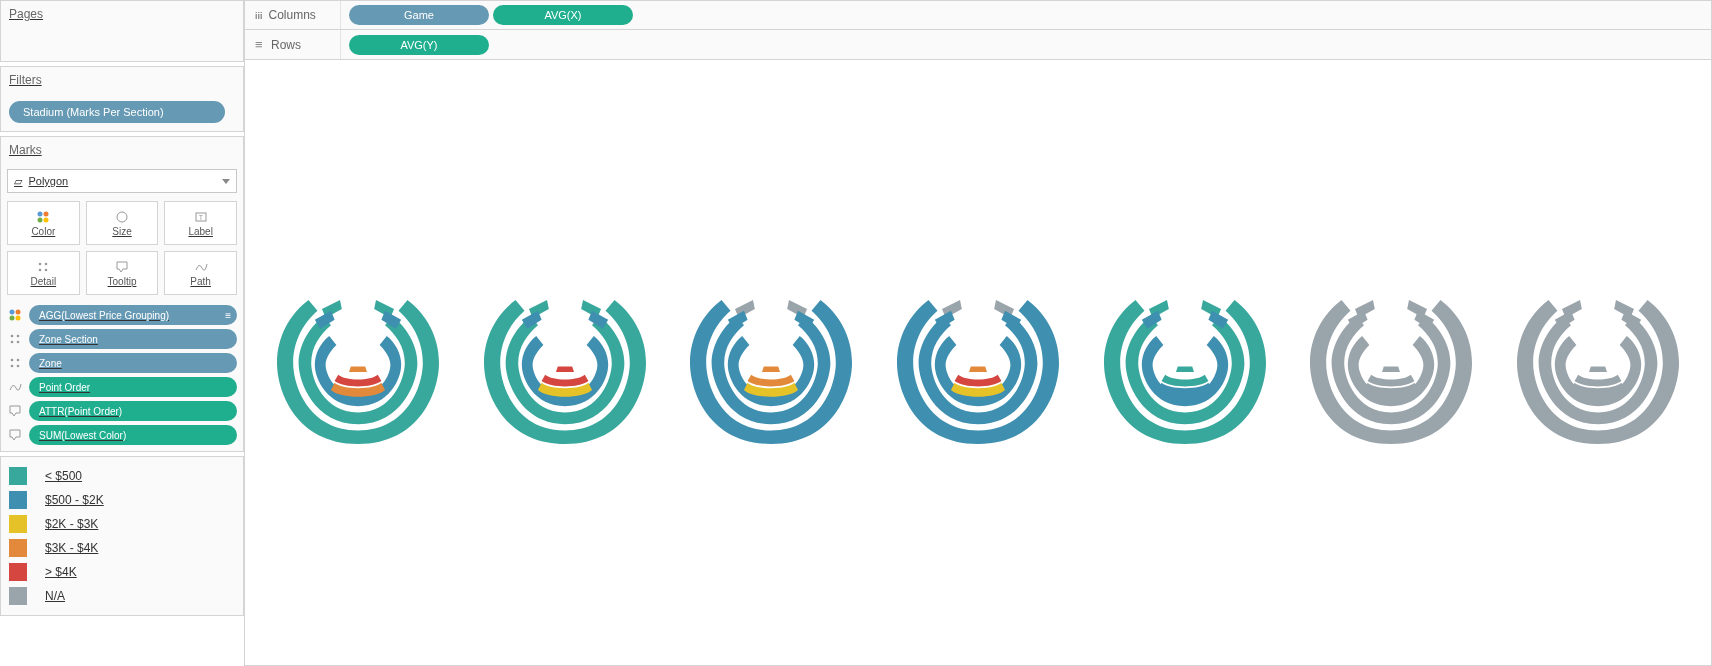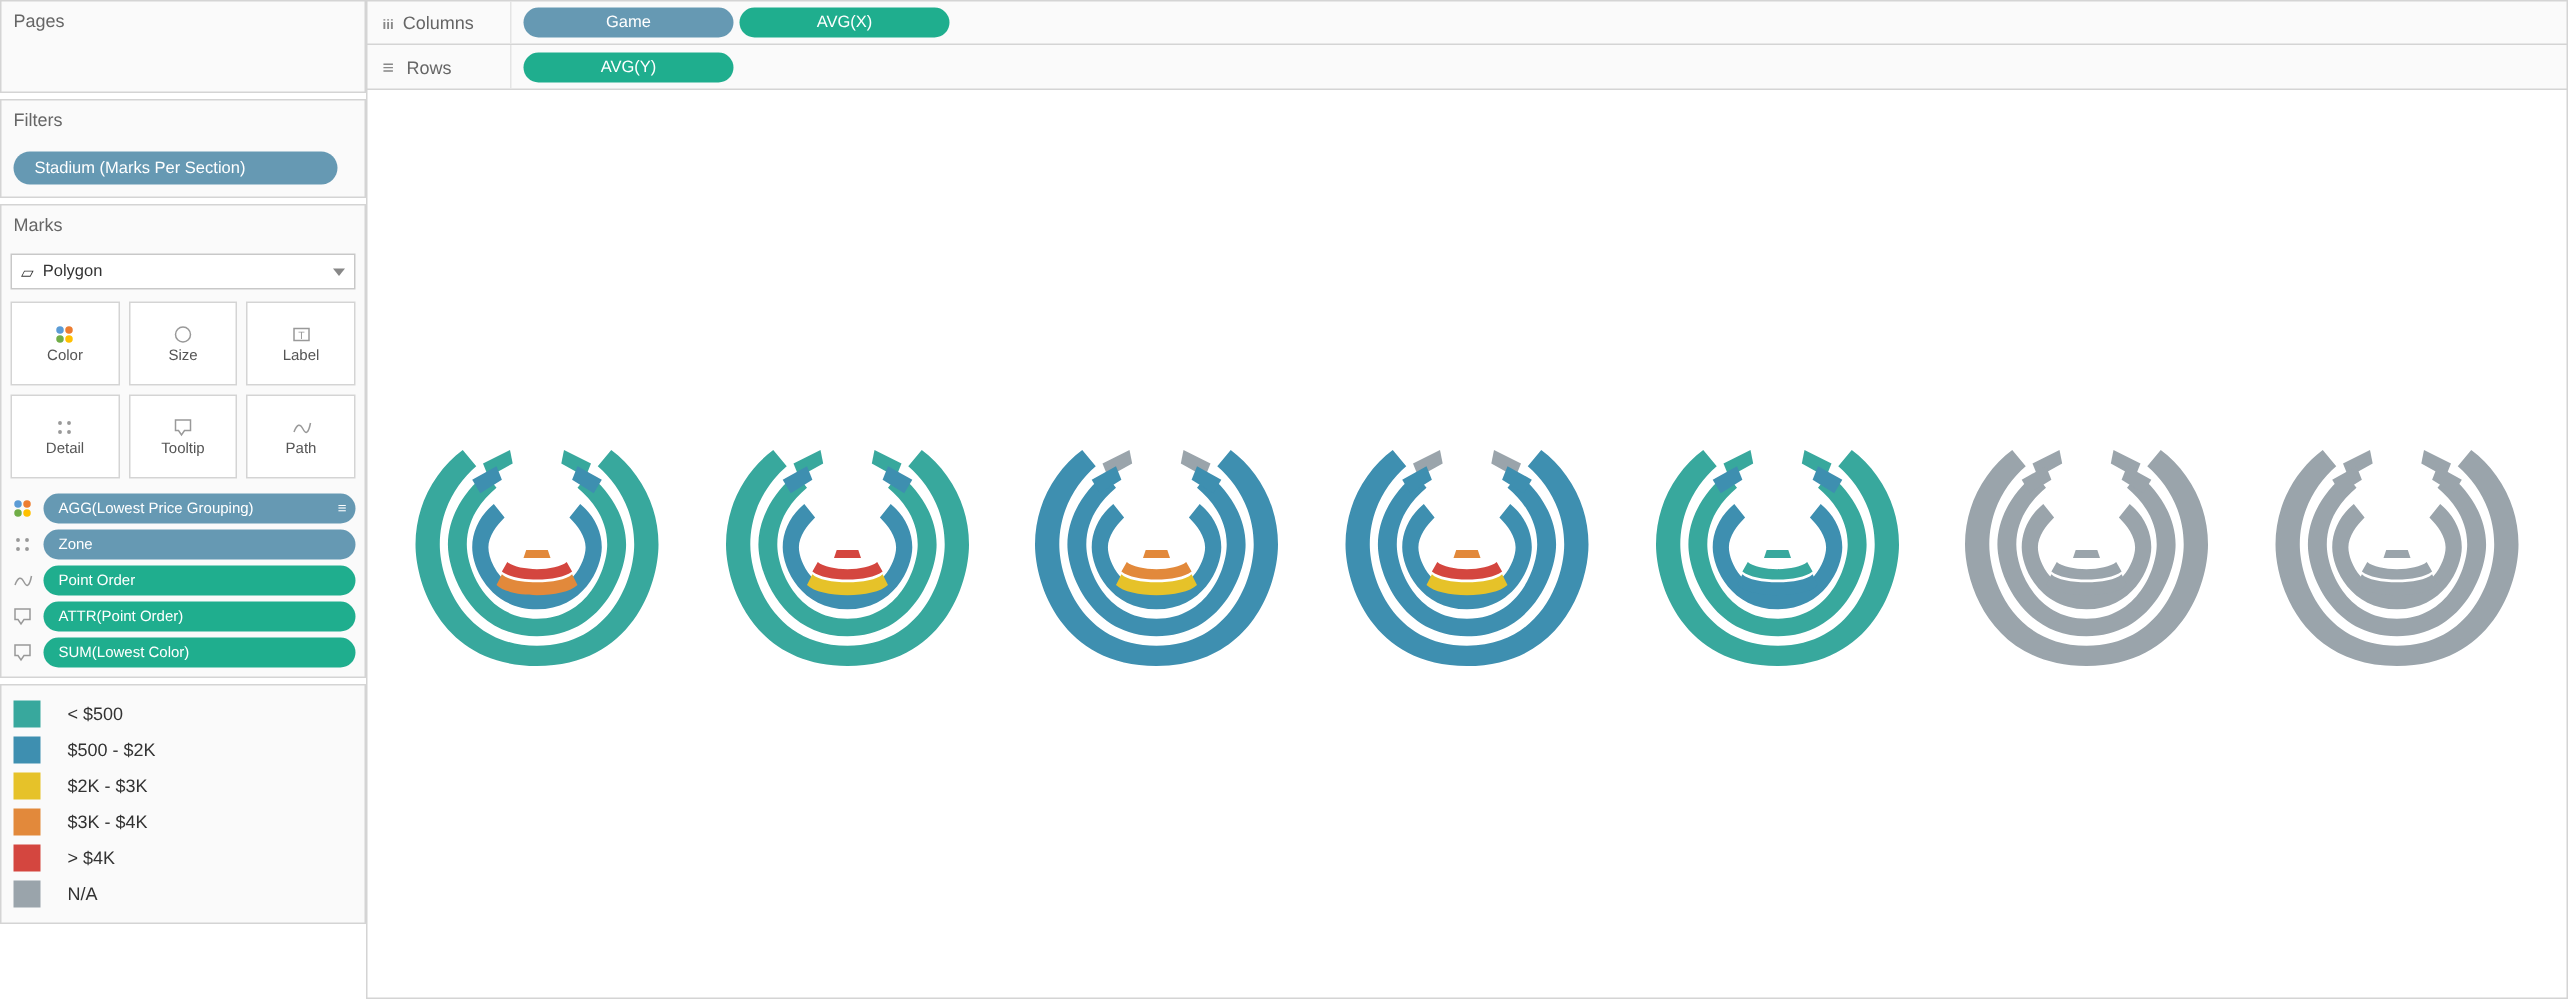--- a/index.html
+++ b/index.html
@@ -1,37 +1,37 @@
 <!DOCTYPE html>
 <html><head>
 <meta charset="utf-8">
 <style>
   * { box-sizing: border-box; margin: 0; padding: 0; font-family: -apple-system, BlinkMacSystemFont, "Segoe UI", Arial, sans-serif; }
   body { background: #fff; font-size: 12px; color: #333; }
   .app { display: flex; width: 1712px; height: 666px; }
   .left-panel { width: 244px; display: flex; flex-direction: column; gap: 4px; }
   .right-panel { flex: 1; display: flex; flex-direction: column; }
-  .card { border: 1px solid #d4d4d4; background: #fafafa; }
+  .card { border: 1px solid #d4d4d4; background: #fafafa; text-decoration: underline; }
   .card-title { padding: 6px 8px; color: #666; font-size: 12px; }
   .card-body { padding: 6px; }
   .pages-card { height: 62px; }
   .filters-card .card-body { padding: 8px; }
   .pill { display: inline-flex; align-items: center; border-radius: 11px; height: 22px; padding: 0 14px; font-size: 11px; color: #fff; white-space: nowrap; overflow: hidden; }
   .pill-blue { background: #6699b3; }
   .pill-green { background: #1fae8e; }
   .pill-wide { width: 216px; }
   .shelves { display: flex; flex-direction: column; }
   .shelf-row { display: flex; align-items: center; border: 1px solid #d4d4d4; height: 30px; background: #fafafa; }
   .shelf-row + .shelf-row { border-top: none; }
   .shelf-label { width: 96px; display: flex; align-items: center; gap: 6px; padding-left: 10px; color: #666; border-right: 1px solid #e4e4e4; height: 100%; }
   .shelf-pills { display: flex; align-items: center; gap: 4px; padding-left: 8px; flex:1; }
   .shelf-pill { height: 20px; border-radius: 10px; padding: 0 14px; display:inline-flex; align-items:center; font-size:11px; color:#fff; min-width:140px; justify-content:center;}
   .marks-card .mark-type-select { width: 100%; height: 24px; border: 1px solid #c8c8c8; background: #fff; display:flex; align-items:center; padding:0 6px; justify-content:space-between; font-size:11px; margin-bottom:8px;}
   .mark-grid { display: grid; grid-template-columns: repeat(3, 1fr); gap: 6px; }
-  .mark-cell { border: 1px solid #d4d4d4; height: 56px; display: flex; flex-direction: column; align-items: center; justify-content: center; gap: 2px; font-size: 10px; color: #555; background:#fff;}
+  .mark-cell { border: 1px solid #d4d4d4; height: 44px; display: flex; flex-direction: column; align-items: center; justify-content: center; gap: 2px; font-size: 10px; color: #555; background:#fff;}
   .mark-icon { width:16px; height:14px; display:flex; align-items:center; justify-content:center; }
   .mark-pills { margin-top:10px; display:flex; flex-direction:column; gap:4px;justify-content:space-between; }
   .mark-pill-row { display:flex; align-items:center; gap:6px; }
   .mark-pill-icon { width:16px; display:flex; justify-content:center; color:#888; }
   .mark-pill { flex:1; border-radius:11px; height:20px; display:flex; align-items:center; padding:0 10px; font-size:10px; color:#fff; position:relative; overflow:hidden;}
   .mark-pill .caret { position:absolute; right:6px; }
   .legend-card { }
   .legend-list { display:flex; flex-direction:column; gap:6px; padding:4px 2px;}
   .legend-item { display:flex; align-items:center; gap:18px; font-size:12px; color:#333;}
   .legend-swatch { width:18px; height:18px; }
@@ -143,20 +143,31 @@
             </div>
             <div class="mark-pill-row">
               <div class="mark-pill-icon">
                 <svg width="14" height="14">
                   <circle cx="4" cy="4" r="1.3" fill="#999"></circle>
                   <circle cx="10" cy="4" r="1.3" fill="#999"></circle>
                   <circle cx="4" cy="10" r="1.3" fill="#999"></circle>
                   <circle cx="10" cy="10" r="1.3" fill="#999"></circle>
                 </svg>
               </div>
+              <div class="mark-pill pill-blue">Zone Section</div>
+            </div>
+            <div class="mark-pill-row">
+              <div class="mark-pill-icon">
+                <svg width="14" height="14">
+                  <circle cx="4" cy="4" r="1.3" fill="#999"></circle>
+                  <circle cx="10" cy="4" r="1.3" fill="#999"></circle>
+                  <circle cx="4" cy="10" r="1.3" fill="#999"></circle>
+                  <circle cx="10" cy="10" r="1.3" fill="#999"></circle>
+                </svg>
+              </div>
               <div class="mark-pill pill-blue">Zone</div>
             </div>
             <div class="mark-pill-row">
               <div class="mark-pill-icon">
                 <svg width="14" height="14">
                   <path d="M2 10 Q5 2 8 8 T13 4" fill="none" stroke="#999"></path>
                 </svg>
               </div>
               <div class="mark-pill pill-green">Point Order</div>
             </div>

